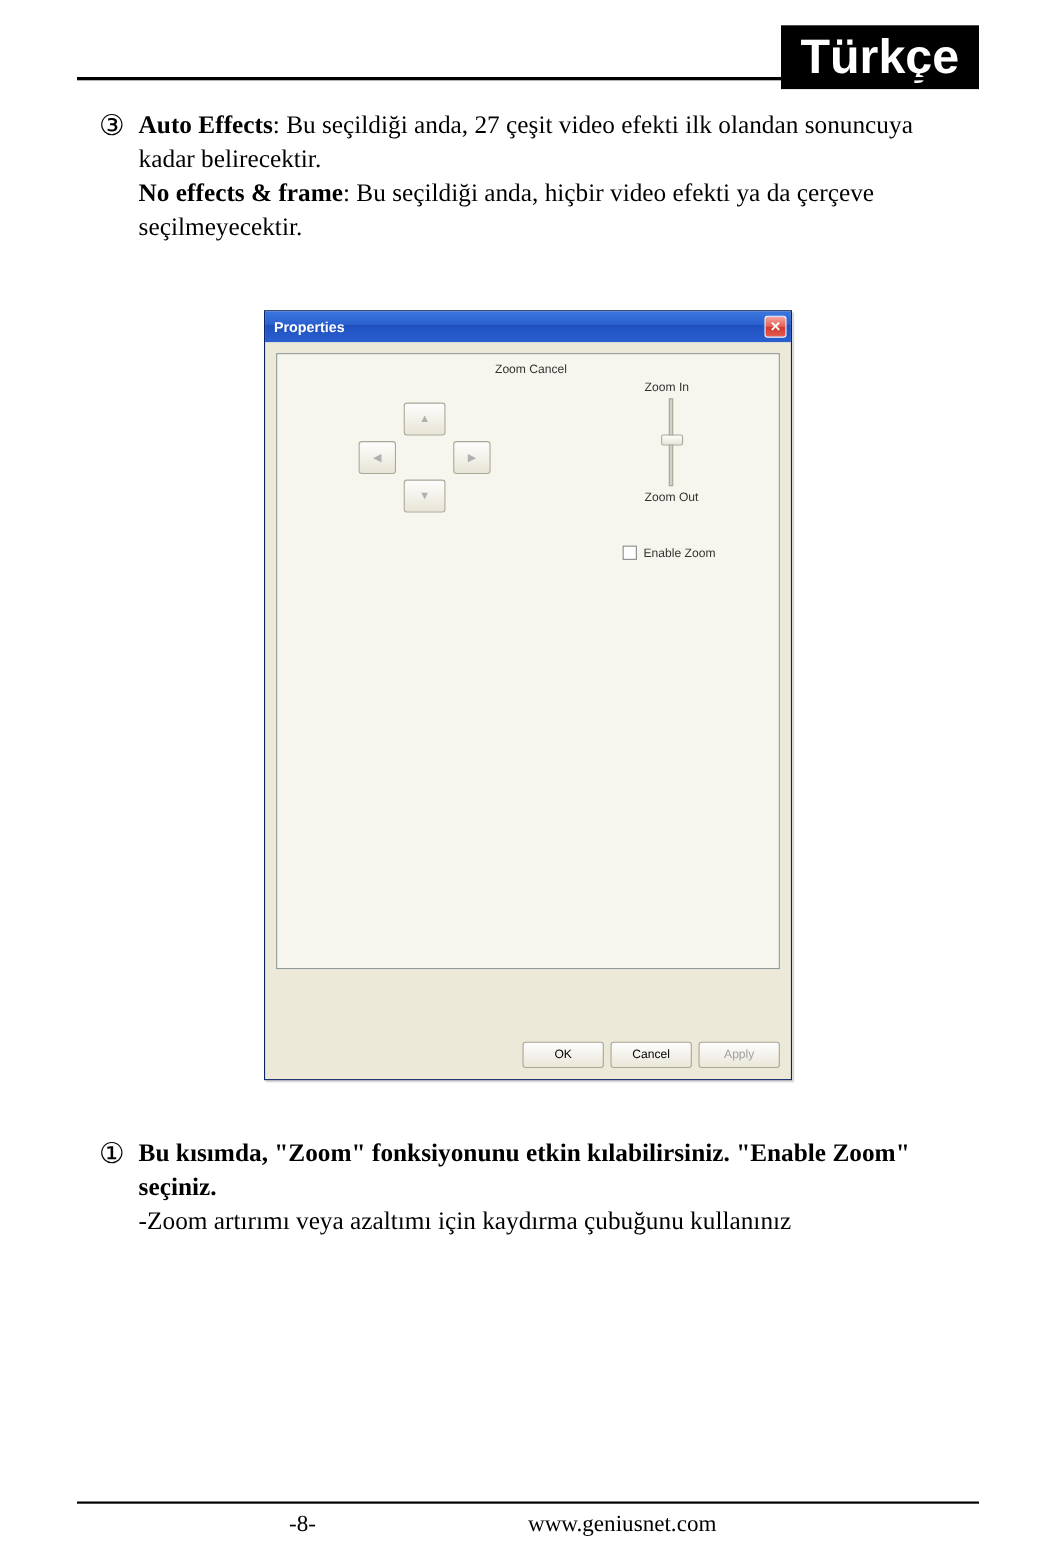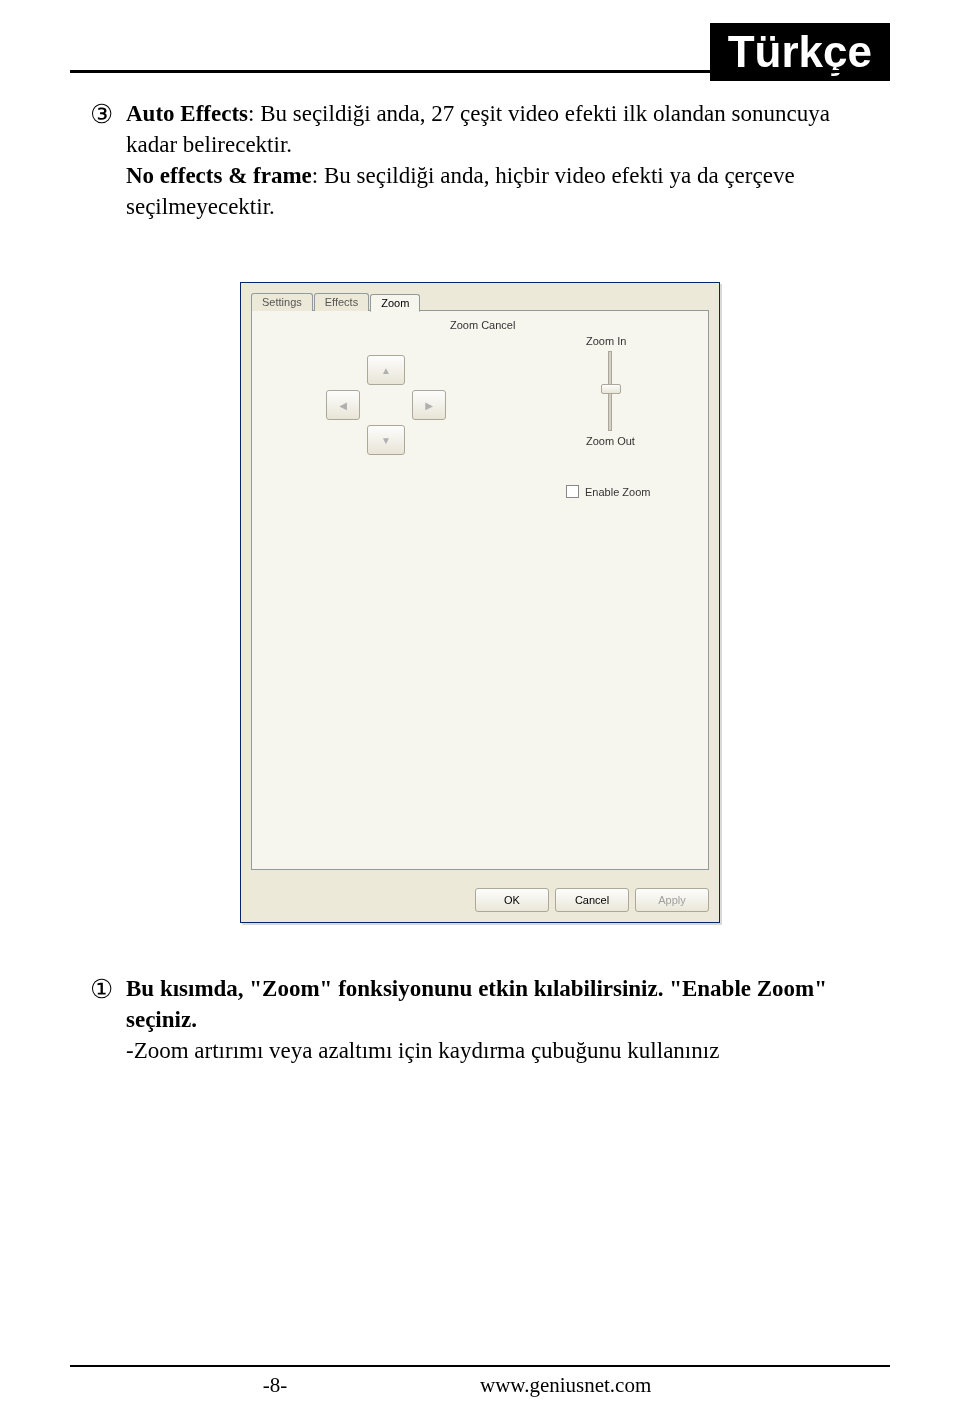--- a/index.html
+++ b/index.html
@@ -220,20 +220,21 @@
     min-width: 74px;
     height: 24px;
     background: linear-gradient(to bottom, #fdfdfd, #eae7d8);
     border: 1px solid #aca899;
     border-radius: 3px;
     font-size: 11px;
     font-family: Tahoma, Arial, sans-serif;
     display: flex;
     align-items: center;
     justify-content: center;
+    margin-top: 48px;
   }
   .win-btn.disabled { color: #a0a0a0; }
   .section-lower {
     padding: 0 90px;
   }
   .footer {
     position: absolute;
     bottom: 24px;
     left: 70px;
     right: 70px;
@@ -268,26 +269,27 @@
     <div class="circled">③</div>
     <div class="item-text">
       <span class="bold">Auto Effects</span><span>: Bu seçildiği anda, 27 çeşit video efekti ilk olandan sonuncuya kadar belirecektir.</span><br>
       <span class="bold">No effects &amp; frame</span><span>: Bu seçildiği anda, hiçbir video efekti ya da çerçeve seçilmeyecektir.</span>
     </div>
   </div>
 </div>
 
 <div class="dialog-wrap">
   <div class="dialog">
+    <div class="titlebar">
+      <span>Properties</span>
+      <div class="close-btn">
+        <span>✕</span>
+      </div>
+    </div>
     <div class="dialog-body">
-      <div class="tabs">
-        <div class="tab">Settings</div>
-        <div class="tab">Effects</div>
-        <div class="tab active">Zoom</div>
-      </div>
       <div class="tab-panel">
         <div class="zoom-group">
           <div class="group-label">Zoom Cancel</div>
           <div class="dpad">
             <div class="dpad-btn dpad-up">
                 <span>▲</span>
               </div>
             <div class="dpad-btn dpad-down">
                 <span>▼</span>
               </div>

